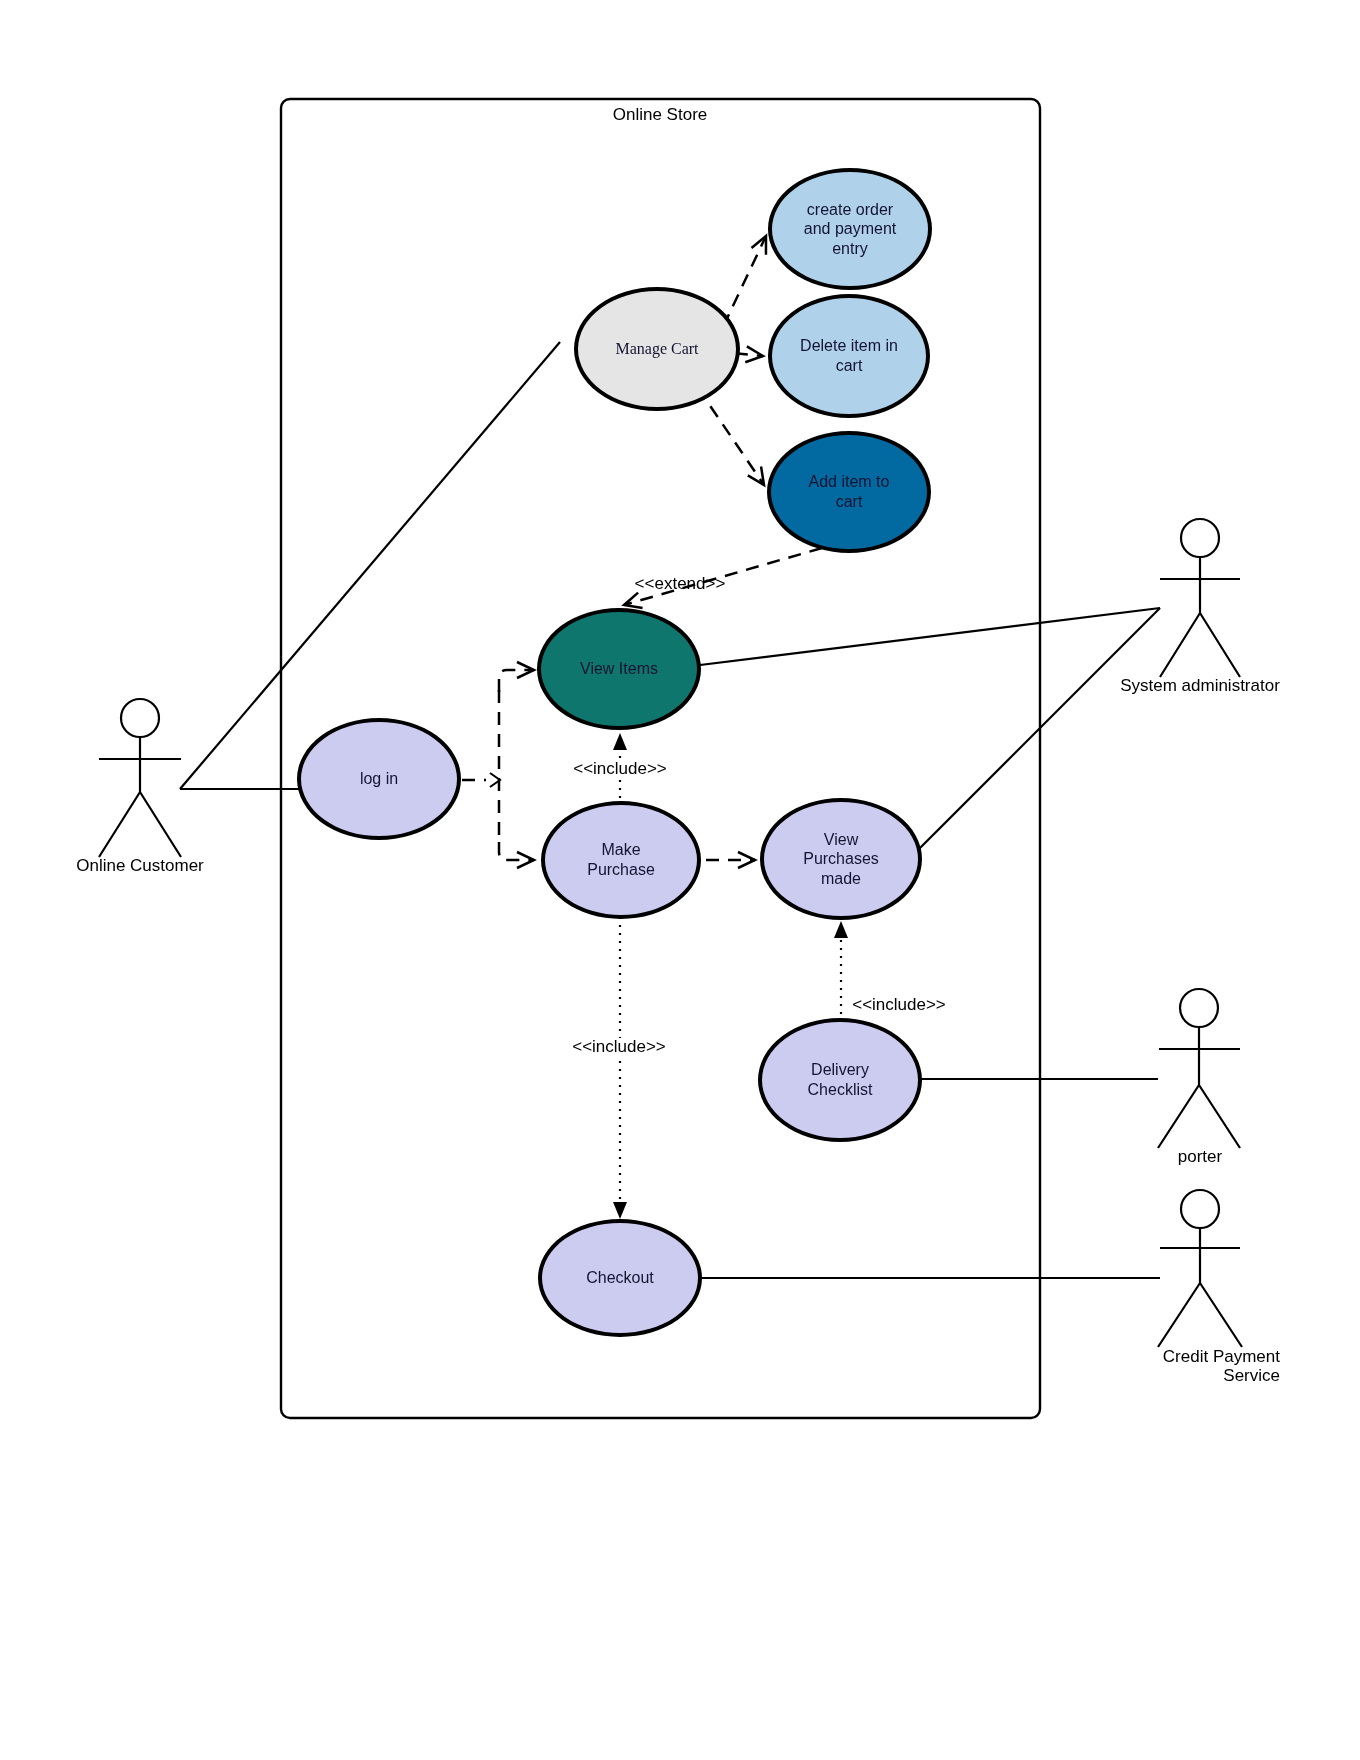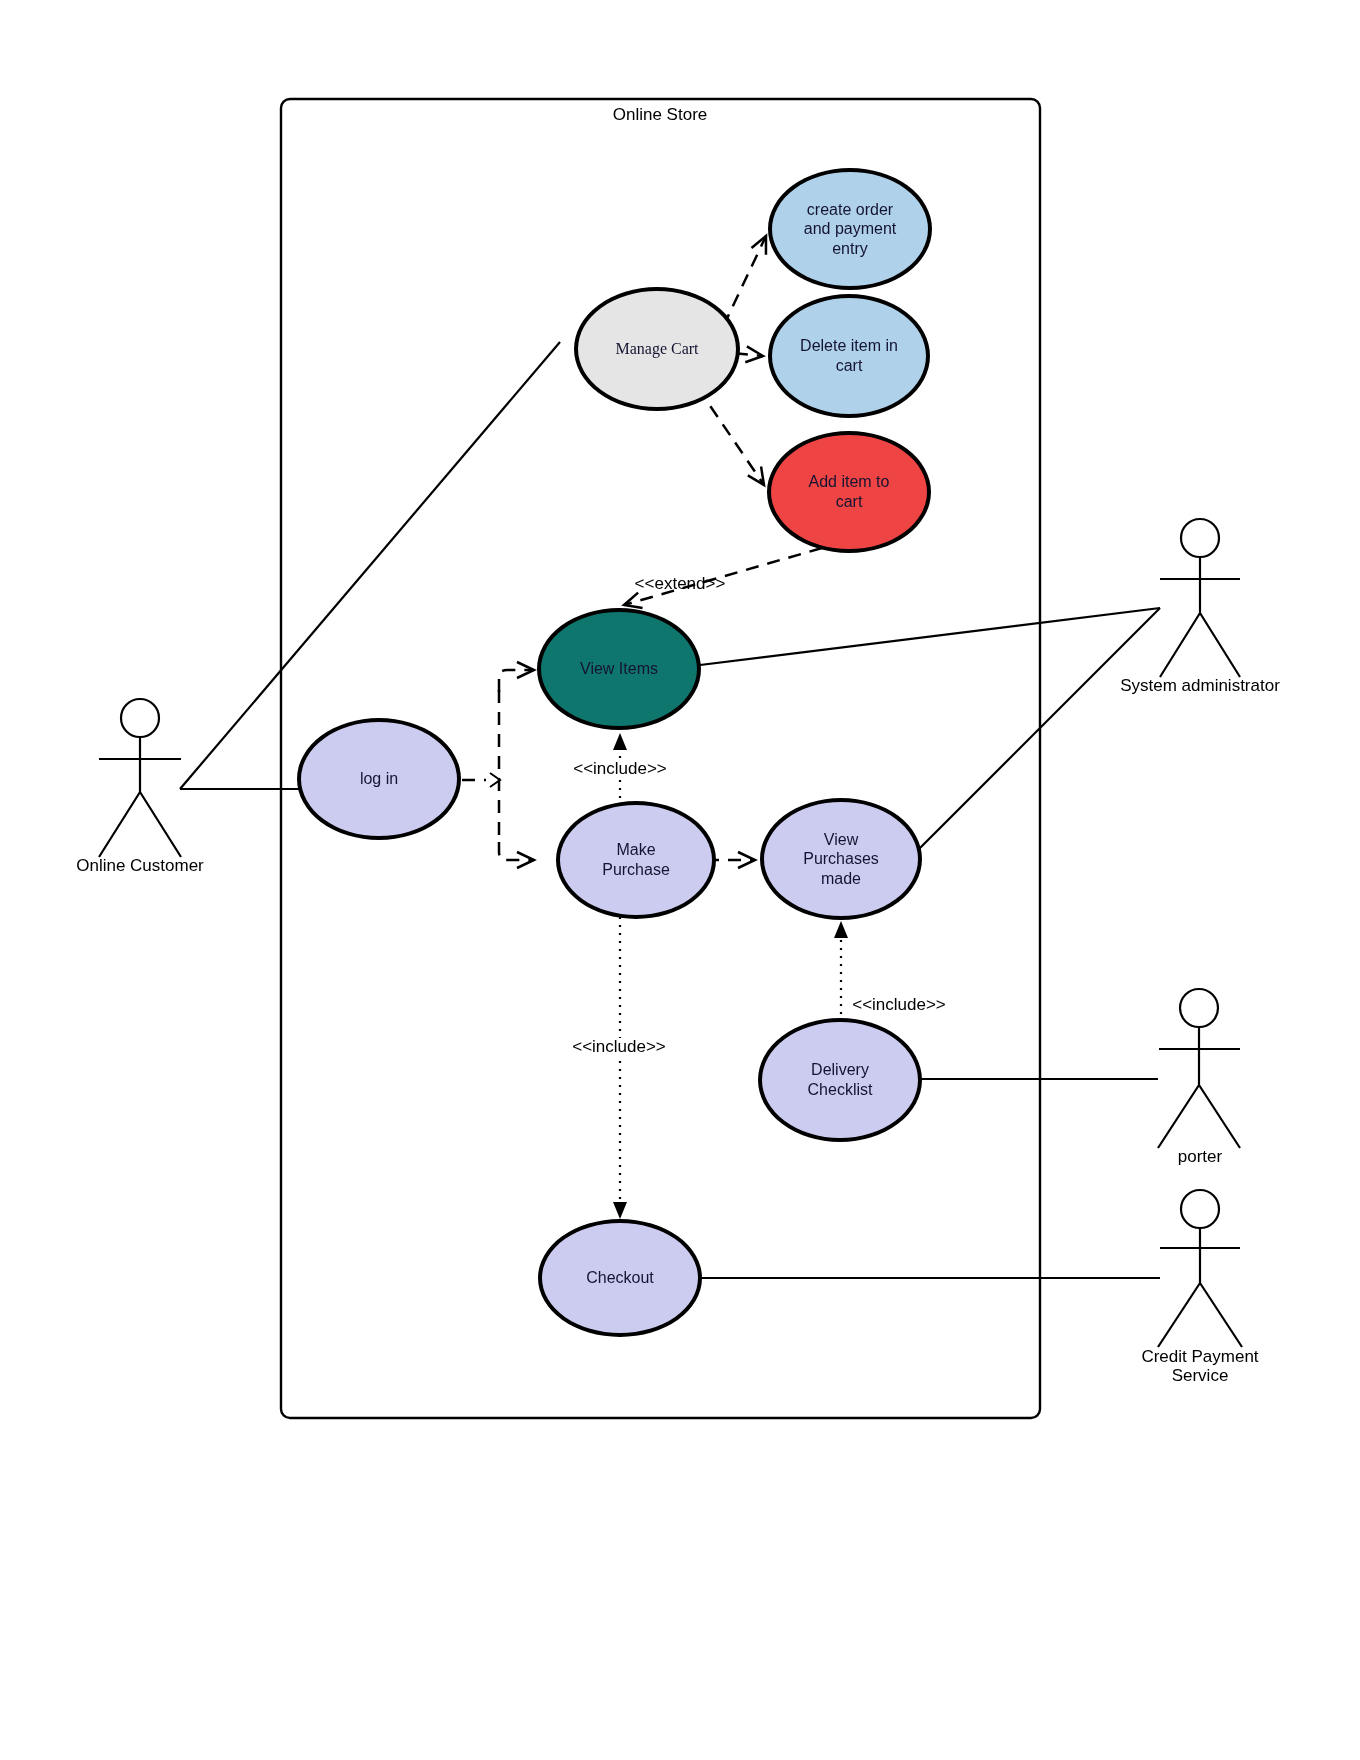--- a/index.html
+++ b/index.html
@@ -3,21 +3,21 @@
 <meta charset="utf-8">
 <style>
   html,body{margin:0;padding:0;background:#fff;}
   #canvas{position:relative;width:1360px;height:1760px;background:#fff;overflow:hidden;
           font-family:"Liberation Sans", sans-serif;}
   #wires{position:absolute;left:0;top:0;z-index:0;}
   .uc{position:absolute;z-index:1;border:4px solid #000;border-radius:50%;
       box-sizing:border-box;display:flex;align-items:center;justify-content:center;}
   .uc .uc-label{font-size:16px;line-height:1.22;color:#141432;text-align:center;
       white-space:pre-line;}
-  .lbl{position:absolute;z-index:2;transform:translateX(-50%);text-align:center;
+  .lbl{position:absolute;z-index:2;transform:translateX(-50%);text-align:right;
        font-size:17px;color:#000;white-space:pre-line;line-height:1.1;}
   .stereo{font-size:17px;}
   .whitebg{background:#fff;padding:0 3px;}
 </style>
 </head>
 <body>
 
 <div id="canvas">
 
   <svg id="wires" width="1360" height="1760" viewBox="0 0 1360 1760">
@@ -89,31 +89,31 @@
     </div>
   <div class="uc" style="left: 768px; top: 168px; width: 164px; height: 122px; background: rgb(175, 210, 234);">
     <span class="uc-label">create order
 and payment
 entry</span>
     </div>
   <div class="uc" style="left: 768px; top: 294px; width: 162px; height: 124px; background: rgb(175, 210, 234);">
     <span class="uc-label">Delete item in
 cart</span>
     </div>
-  <div class="uc" style="left: 767px; top: 431px; width: 164px; height: 122px; background: #ef4444;">
+  <div class="uc" style="left: 767px; top: 431px; width: 164px; height: 122px; background: #0369a1;">
     <span class="uc-label">Add item to
 cart</span>
     </div>
   <div class="uc" style="left: 537px; top: 608px; width: 164px; height: 122px; background: #0f766e;">
     <span class="uc-label">View Items</span>
     </div>
   <div class="uc" style="left: 297px; top: 718px; width: 164px; height: 122px; background: rgb(204, 204, 240);">
     <span class="uc-label">log in</span>
     </div>
-  <div class="uc" style="left: 556px; top: 801px; width: 160px; height: 118px; background: rgb(204, 204, 240);">
+  <div class="uc" style="left: 541px; top: 801px; width: 160px; height: 118px; background: rgb(204, 204, 240);">
     <span class="uc-label">Make
 Purchase</span>
     </div>
   <div class="uc" style="left: 760px; top: 798px; width: 162px; height: 122px; background: rgb(204, 204, 240);">
     <span class="uc-label">View
 Purchases
 made</span>
     </div>
   <div class="uc" style="left: 538px; top: 1219px; width: 164px; height: 118px; background: rgb(204, 204, 240);">
     <span class="uc-label">Checkout</span>

